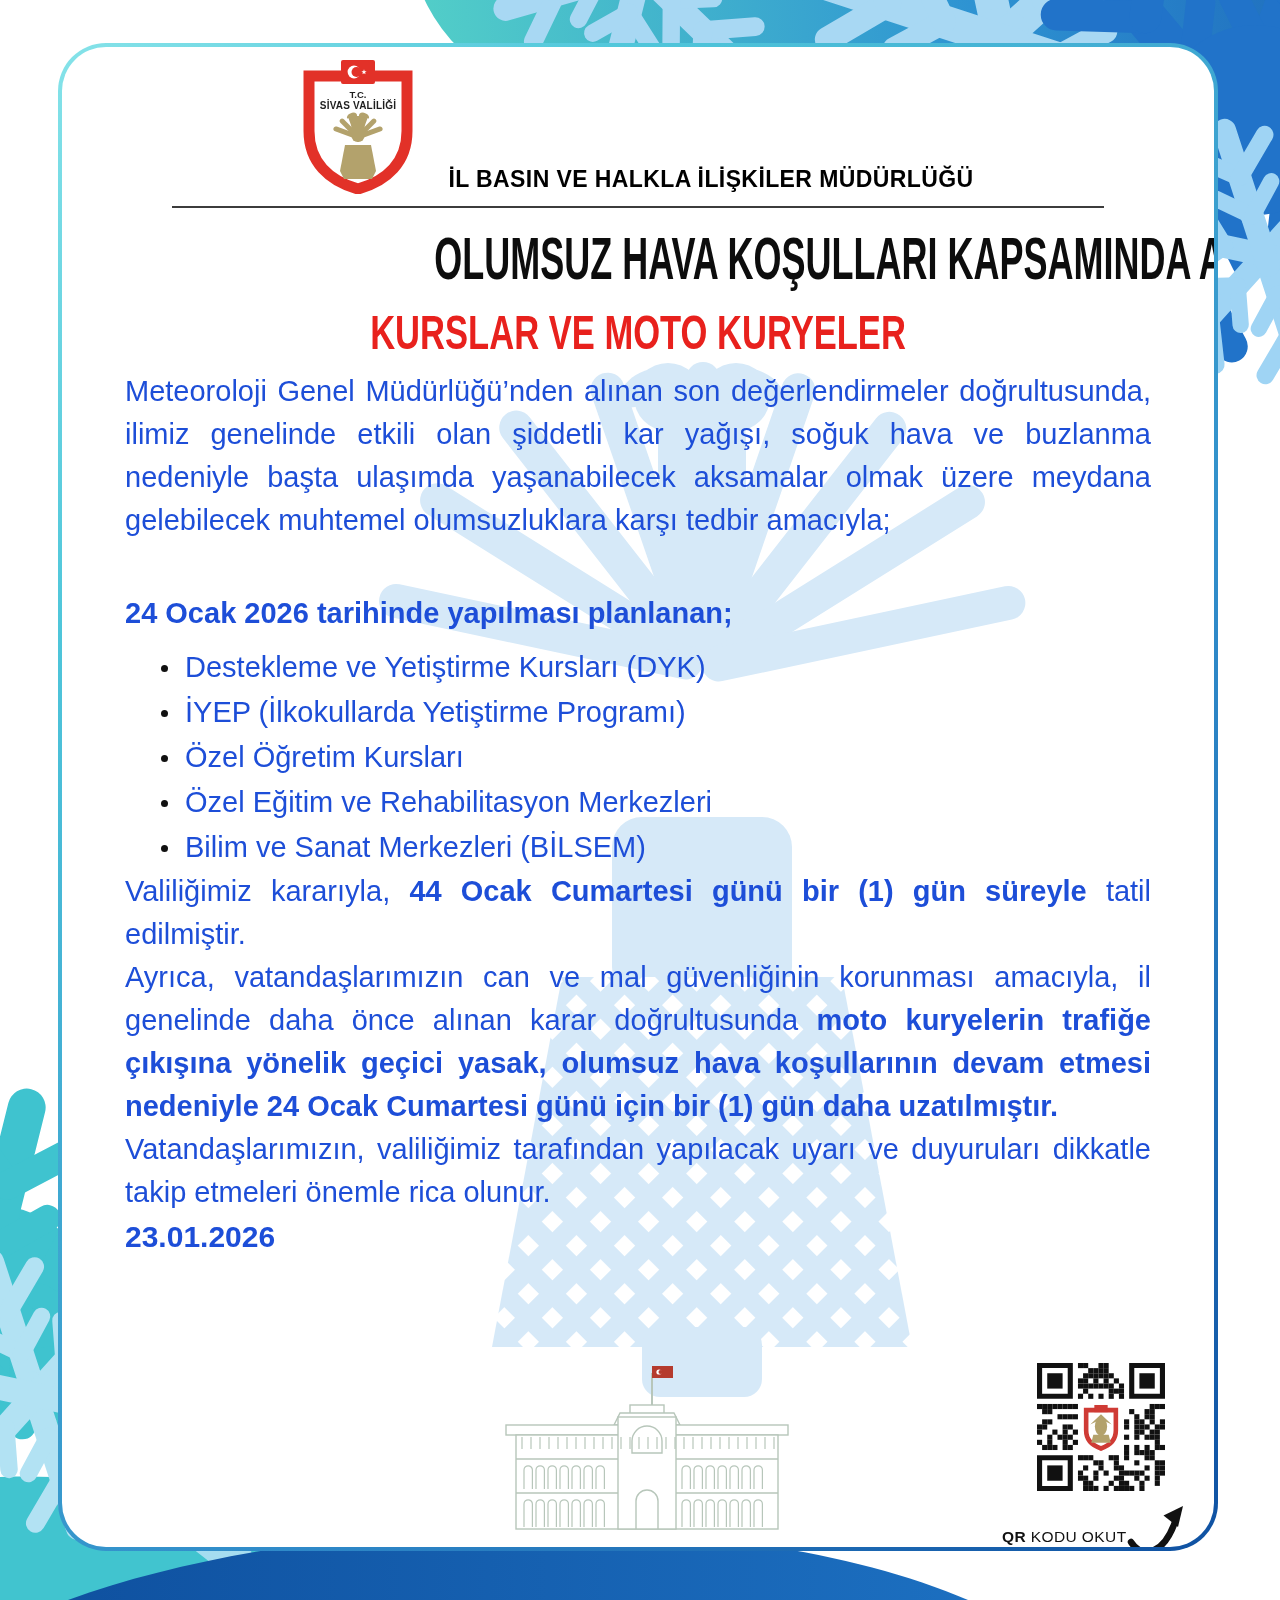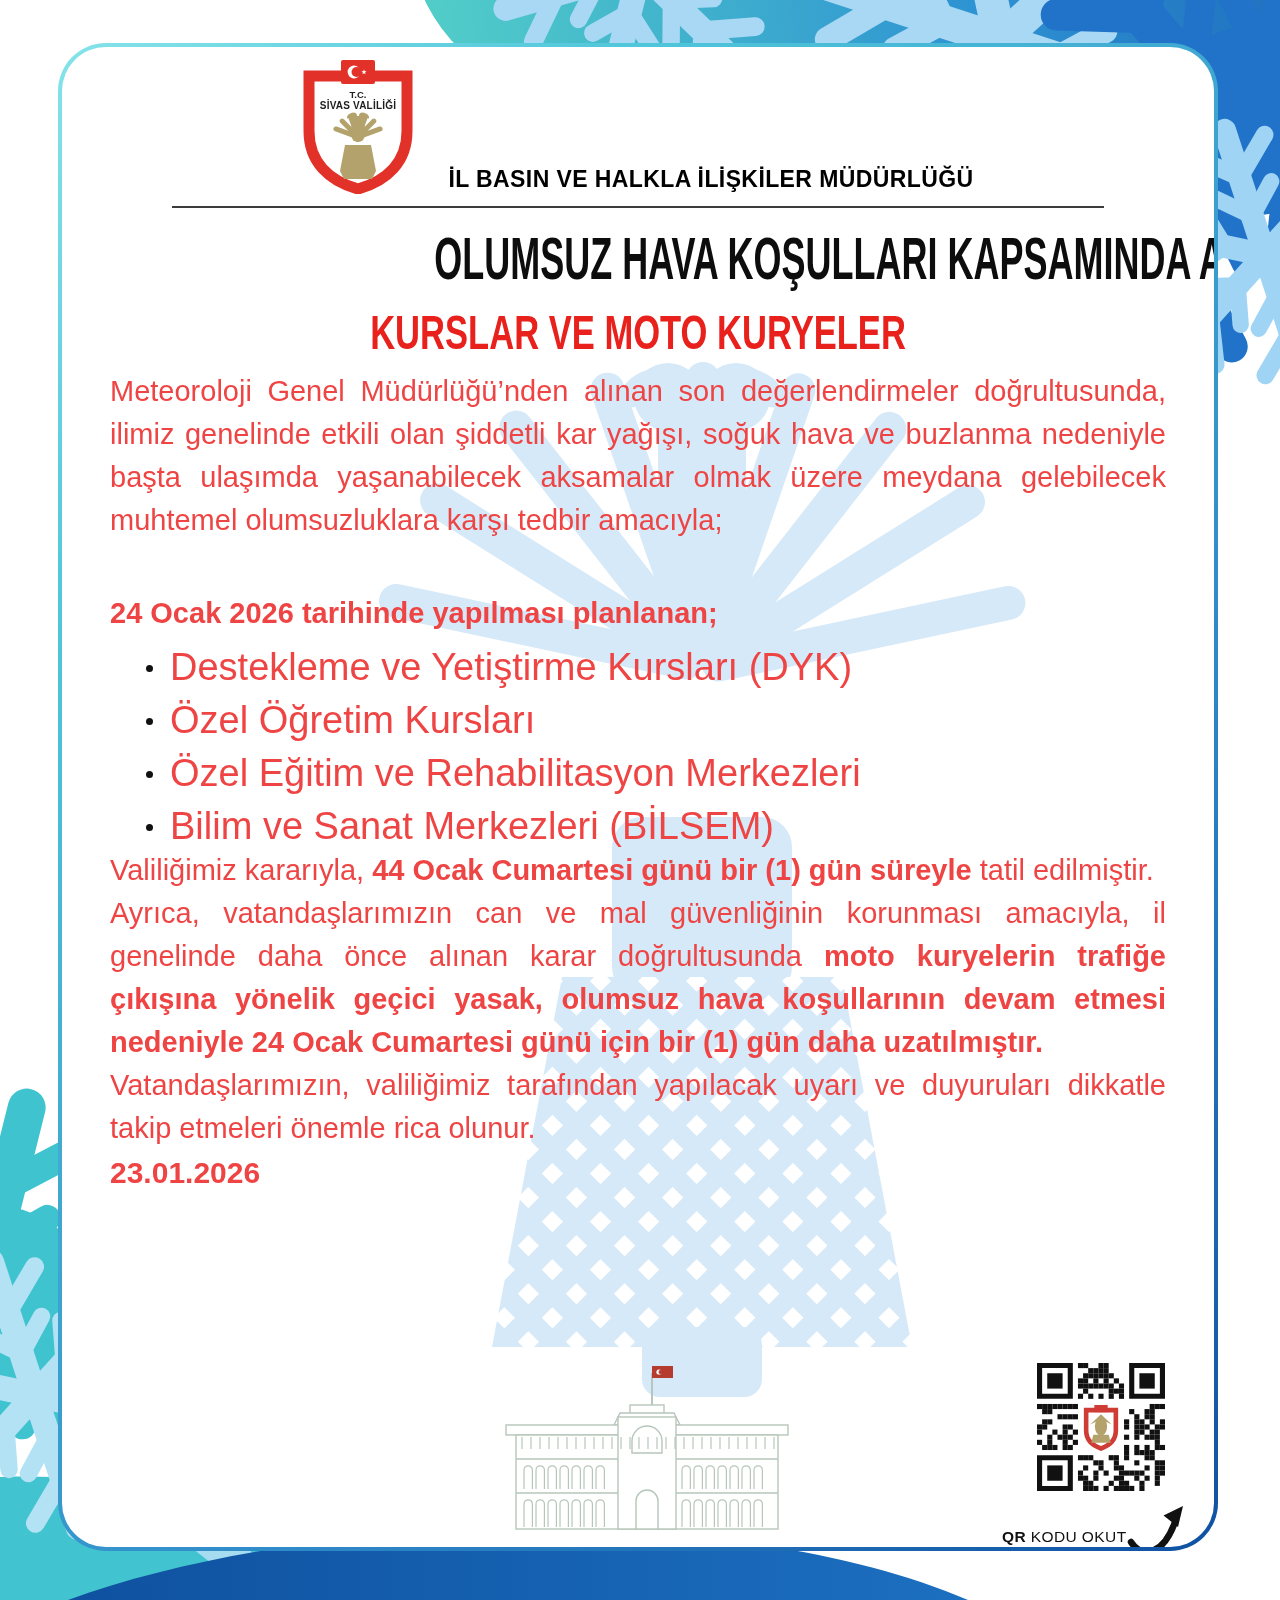--- a/index.html
+++ b/index.html
@@ -28,26 +28,26 @@
   .hdr-text{text-align:center;}
   .hdr-title{font-size:37px;font-weight:700;color:#1c1c1c;letter-spacing:.5px;line-height:44px;}
   .hdr-sub{font-size:23px;font-weight:700;color:#000000;letter-spacing:.4px;line-height:30px;margin-top:2px;}
   .divider{width:932px;height:0;border-top:2px solid #3c3c3c;margin:12px auto 0 auto;}
   
   .title-row{text-align:center;margin-top:22px;line-height:58px;white-space:nowrap;}
   .condensed-xl{display:inline-block;font-weight:700;font-size:60px;color:#0d0d0d;transform:scaleX(.60);transform-origin:50% 50%;letter-spacing:0;}
   .subtitle-row{text-align:center;margin-top:4px;line-height:52px;white-space:nowrap;}
   .condensed-lg{display:inline-block;font-weight:700;font-size:48px;color:#e8211d;transform:scaleX(.72);transform-origin:50% 50%;}
   
-  .bodytext{padding:0 48px;color:#ef4444;}
+  .bodytext{padding:0 63px;color:#1d4ed8;}
   p.para{font-size:29px;line-height:43px;margin:0;text-align:justify;}
   .p-intro{margin-top:18px;}
   .list-heading{font-size:29px;line-height:43px;font-weight:700;margin-top:50px;}
   ul.plan-list{list-style:none;margin:10px 0 0 34px;padding:0;}
-  ul.plan-list li{position:relative;font-size:38px;line-height:45px;padding-left:26px;margin-top:8px;}
+  ul.plan-list li{position:relative;font-size:29px;line-height:45px;padding-left:26px;}
   ul.plan-list li::before{content:"";position:absolute;left:2px;top:20px;width:7px;height:7px;border-radius:50%;background:#111;}
   .p-valilik{margin-top:46px;}
   .p-ayrica{margin-top:42px;}
   .p-vatandas{margin-top:42px;}
   .closing{font-size:30px;line-height:46px;font-weight:700;margin-top:40px;}
   .date{font-size:30px;line-height:46px;font-weight:700;}
   
   .building{position:absolute;left:440px;top:1296px;z-index:1;}
   
   .qr-wrap{position:absolute;left:975px;top:1316px;z-index:1;}
@@ -198,20 +198,21 @@
       <div class="subtitle-row">
         <span class="condensed-lg">KURSLAR VE MOTO KURYELER</span>
       </div>
 
       <div class="bodytext">
         <p class="para p-intro">Meteoroloji Genel Müdürlüğü’nden alınan son değerlendirmeler doğrultusunda, ilimiz genelinde etkili olan şiddetli kar yağışı, soğuk hava ve buzlanma nedeniyle başta ulaşımda yaşanabilecek aksamalar olmak üzere meydana gelebilecek muhtemel olumsuzluklara karşı tedbir amacıyla;</p>
 
         <div class="list-heading">24 Ocak 2026 tarihinde yapılması planlanan;</div>
         <ul class="plan-list">
             <li>Destekleme ve Yetiştirme Kursları (DYK)</li>
+            <li>İYEP (İlkokullarda Yetiştirme Programı)</li>
             <li>Özel Öğretim Kursları</li>
             <li>Özel Eğitim ve Rehabilitasyon Merkezleri</li>
             <li>Bilim ve Sanat Merkezleri (BİLSEM)</li>
           </ul>
 
         <p class="para p-valilik"><span>Valiliğimiz kararıyla, </span><span style="font-weight: 700;">44 Ocak Cumartesi günü bir (1) gün süreyle</span><span> tatil edilmiştir.</span></p>
         <p class="para p-ayrica"><span>Ayrıca, vatandaşlarımızın can ve mal güvenliğinin korunması amacıyla, il genelinde daha önce alınan karar doğrultusunda </span><span style="font-weight: 700;">moto kuryelerin trafiğe çıkışına yönelik geçici yasak, olumsuz hava koşullarının devam etmesi nedeniyle 24 Ocak Cumartesi günü için bir (1) gün daha uzatılmıştır.</span></p>
         <p class="para p-vatandas">Vatandaşlarımızın, valiliğimiz tarafından yapılacak uyarı ve duyuruları dikkatle takip etmeleri önemle rica olunur.</p>
 
         <div class="date">23.01.2026</div>

